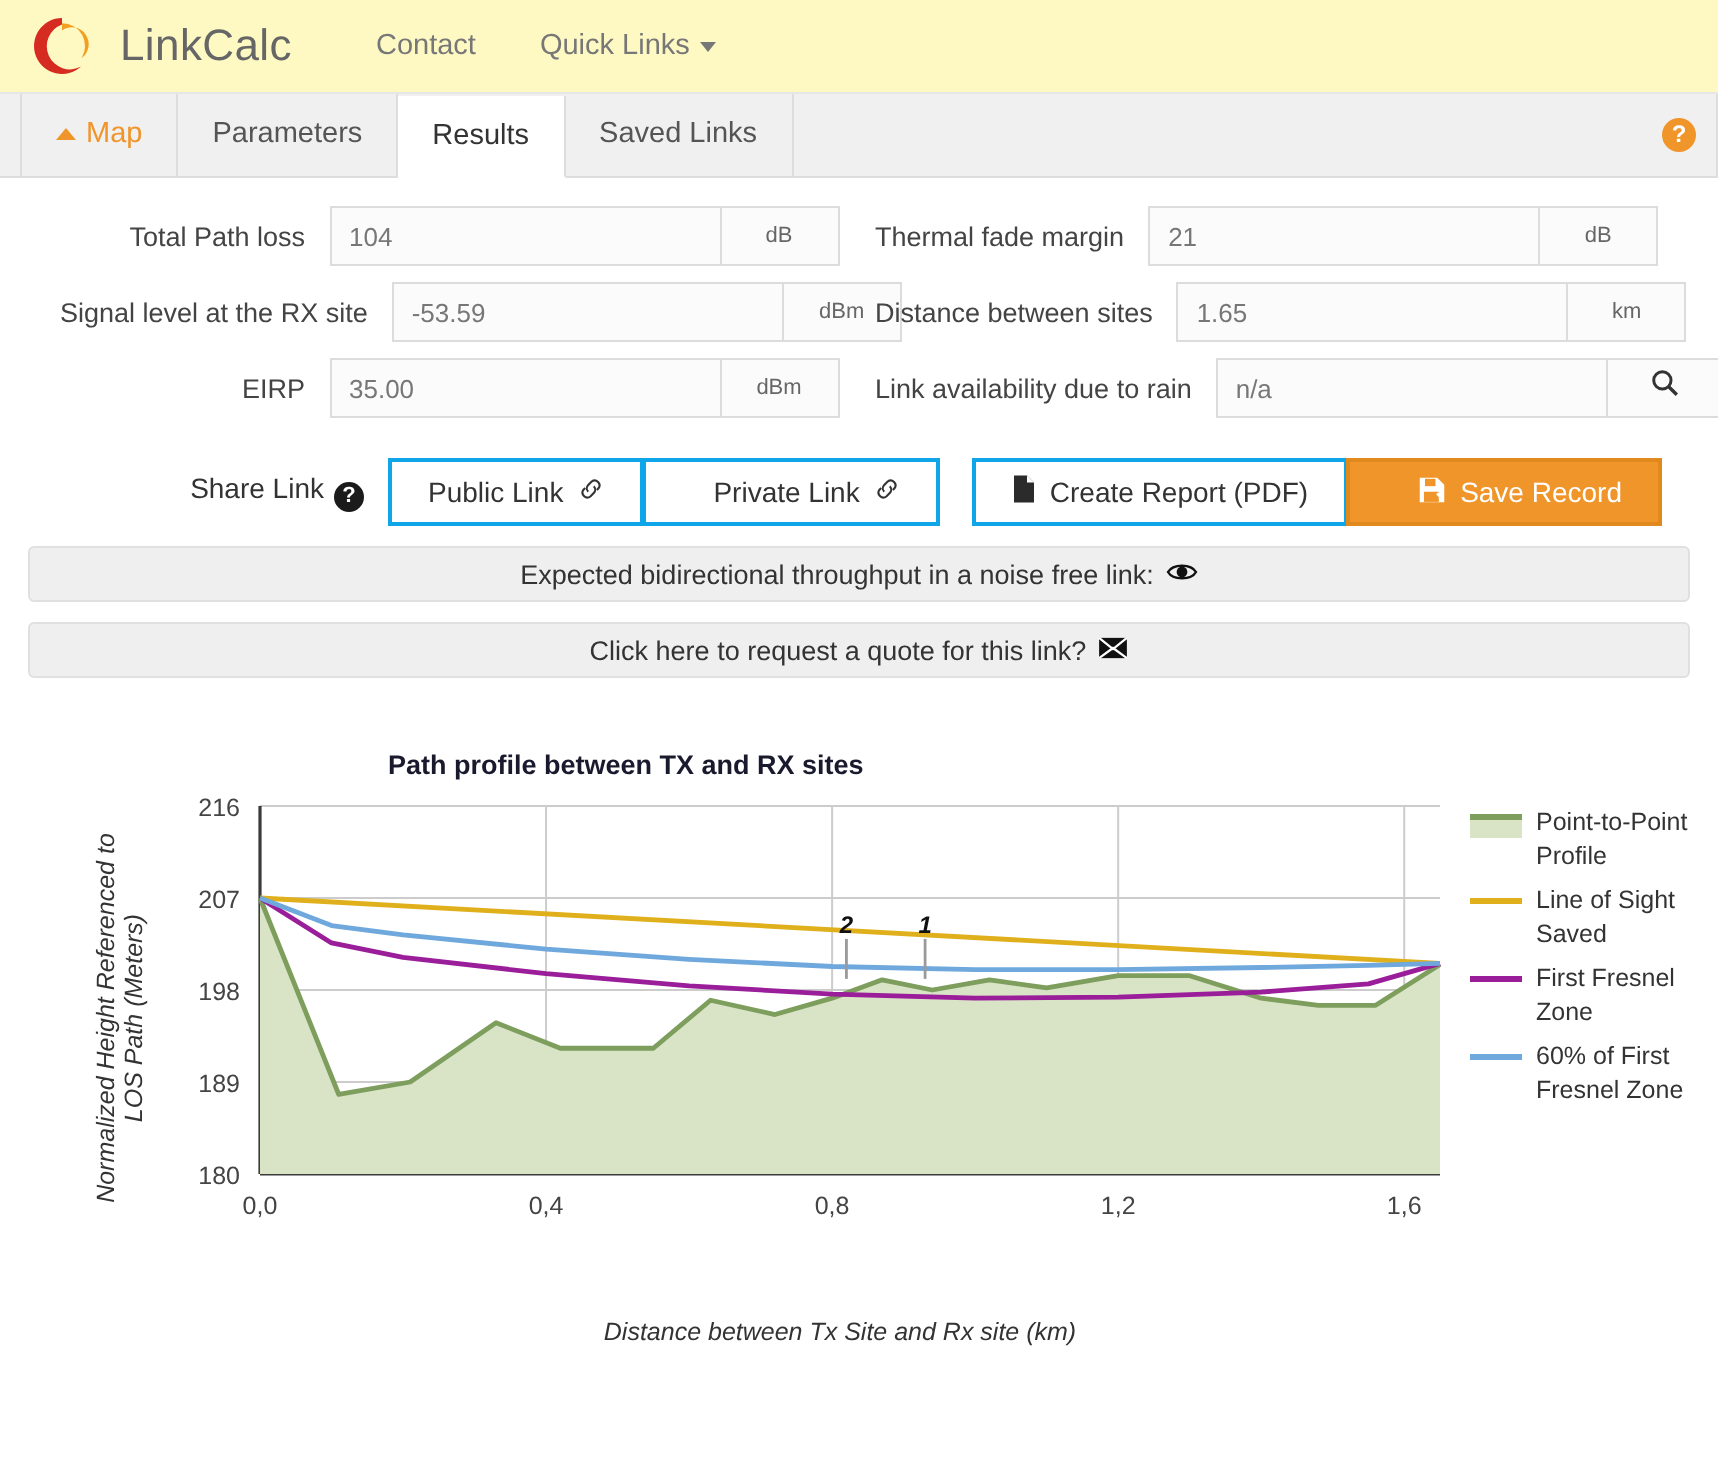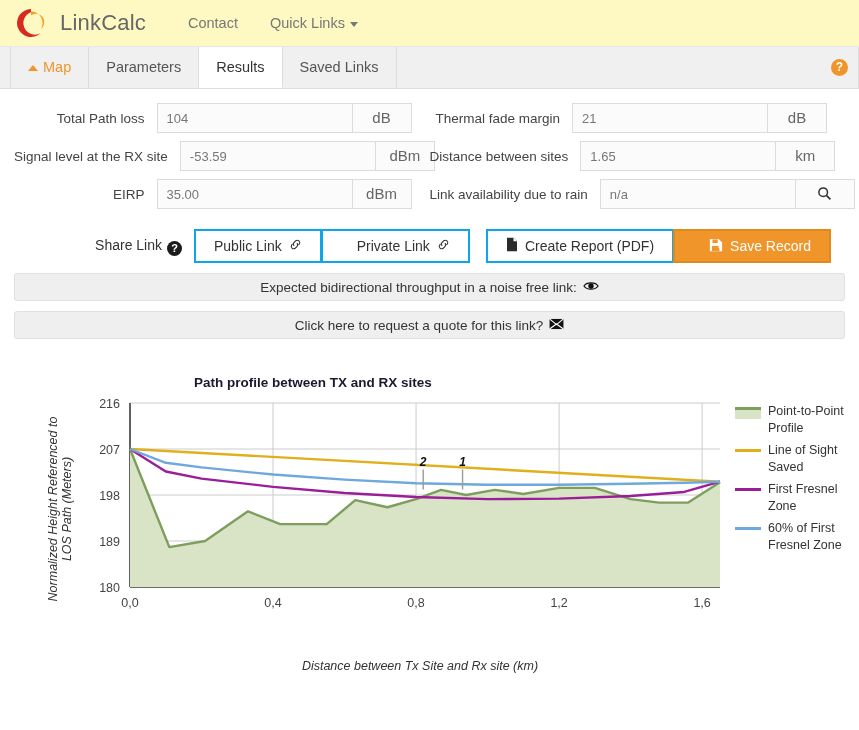--- a/index.html
+++ b/index.html
@@ -51,21 +51,21 @@
     margin-left:5px;
     vertical-align:middle;
   }
 
   
   .tabbar {
     height:42px;
     background:#f0f0f0;
     border-bottom:1px solid #dddddd;
     display:flex;
-    align-items:flex-start;
+    align-items:flex-end;
     position:relative;
   }
   .tab {
     height:41px;
     line-height:41px;
     padding:0 17px;
     font-size:14.5px;
     color:#555;
     border-right:1px solid #dddddd;
     cursor:pointer;
@@ -95,20 +95,21 @@
     width:17px;height:17px;border-radius:50%;
     background:#f0952a;color:#fff;
     font-size:12px;font-weight:bold;
     text-align:center;line-height:17px;
     cursor:pointer;
   }
 
   
   .results {
     padding:14px 14px 0 14px;
+    margin-left:16px;
   }
   .row { display:flex; margin-bottom:8px; }
   .col { display:flex; align-items:center; width:50%; }
   .col .lbl {
     width:180px;
     text-align:right;
     padding-right:12px;
     font-size:13.5px;
     color:#444;
     white-space:nowrap;
@@ -127,21 +128,21 @@
     outline:none;
     min-width:0;
   }
   .inputgrp .addon {
     width:60px;
     height:30px;
     line-height:28px;
     border:1px solid #dcdcdc;
     background:#fbfbfb;
     text-align:center;
-    font-size:15px;
+    font-size:11px;
     color:#666;
   }
 
   
   .actions {
     display:flex;
     align-items:center;
     padding:12px 14px 0 14px;
   }
   .share-label {

